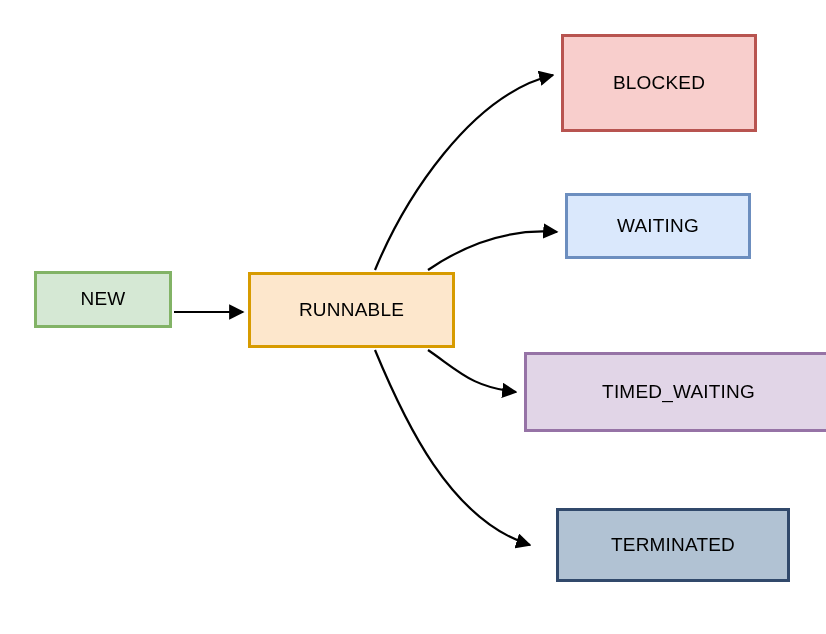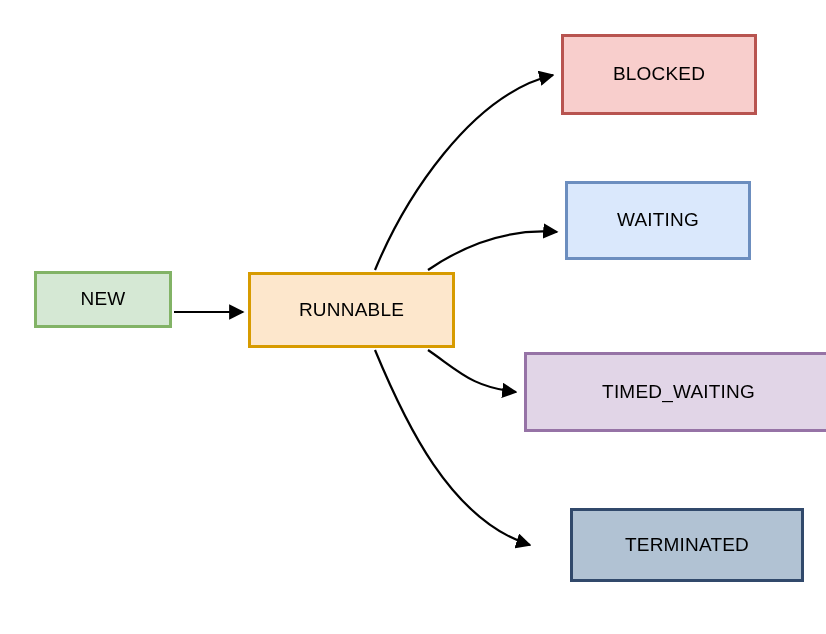--- a/index.html
+++ b/index.html
@@ -39,24 +39,24 @@
     line-height: 1.1;
     user-select: none;
   }
   .node .node-label {
     font-size: 19px;
     letter-spacing: 0.2px;
     white-space: nowrap;
   }
   #node-new        { left: 34px;  top: 271px; width: 138px; height: 57px; }
   #node-runnable   { left: 248px; top: 272px; width: 207px; height: 76px; }
-  #node-blocked    { left: 561px; top: 34px;  width: 196px; height: 81px; }
-  #node-waiting    { left: 565px; top: 181px; width: 186px; height: 79px; }
+  #node-blocked    { left: 561px; top: 34px;  width: 196px; height: 98px; }
+  #node-waiting    { left: 565px; top: 193px; width: 186px; height: 66px; }
   #node-timed      { left: 524px; top: 352px; width: 309px; height: 80px; }
-  #node-terminated { left: 570px; top: 508px; width: 234px; height: 74px; }
+  #node-terminated { left: 556px; top: 508px; width: 234px; height: 74px; }
 </style>
 </head>
 <body>
 
 <div id="canvas">
 
   <svg id="edge-layer" viewBox="0 0 826 634" width="826" height="634" xmlns="http://www.w3.org/2000/svg">
     <defs>
       <marker id="arrowhead" viewBox="0 0 10 10" refX="9" refY="5" markerWidth="7" markerHeight="7" orient="auto-start-reverse">
         <path d="M 0 0 L 10 5 L 0 10 z" fill="#000000"></path>

